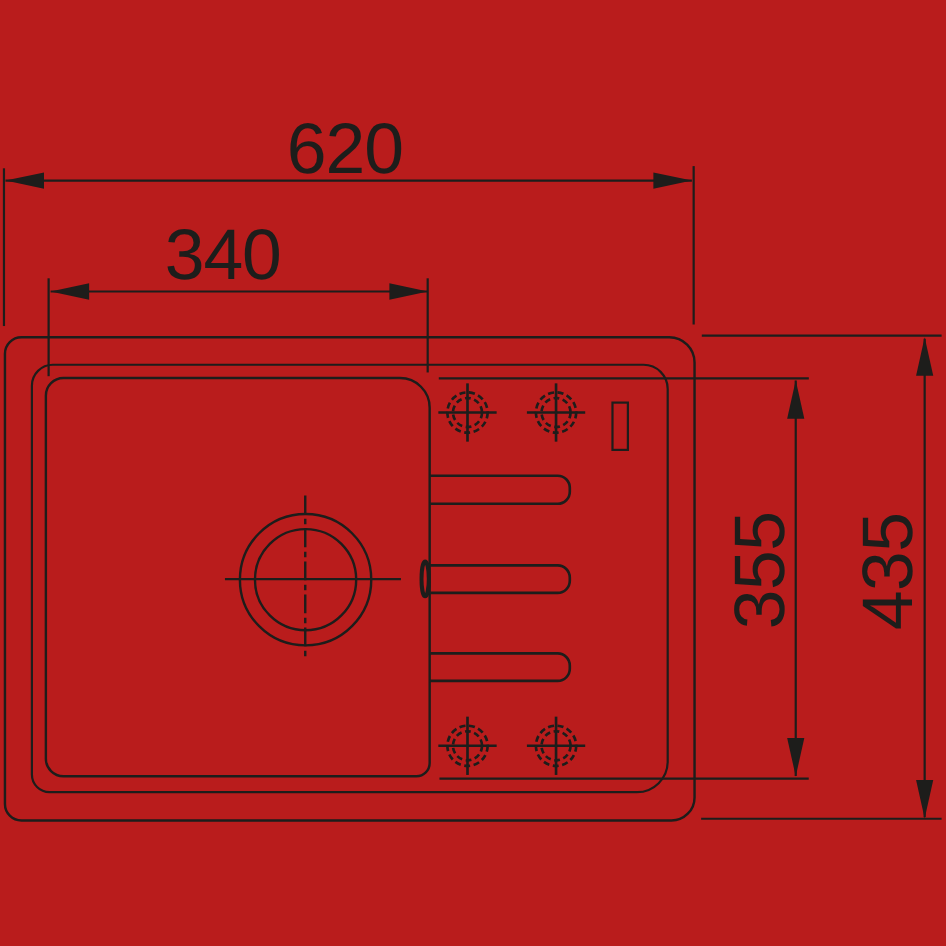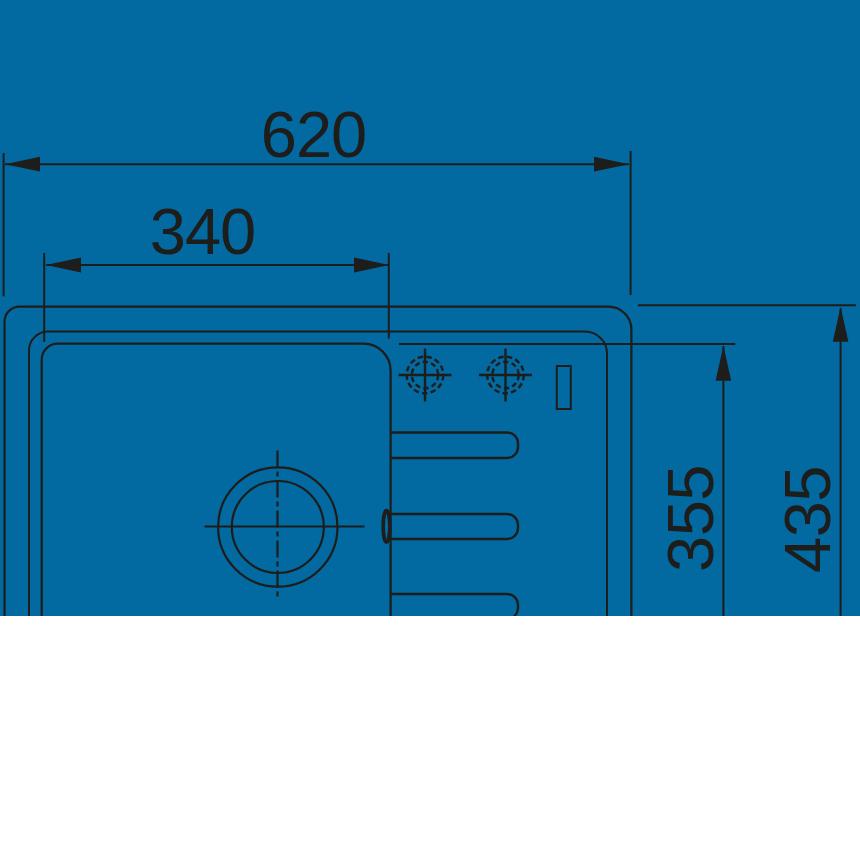--- a/index.html
+++ b/index.html
@@ -1,16 +1,16 @@
 <!DOCTYPE html>
 <html><head>
 <meta charset="utf-8">
 <style>
   html,body{margin:0;padding:0;background:#ffffff;}
-  .wrap{width:860px;height:616px;position:relative;background:#0369a1;}
+  .wrap{width:860px;height:860px;position:relative;background:#b91c1c;}
   text{font-family:"Liberation Sans",sans-serif;fill:#1d1d1b;}
 </style>
 </head>
 <body>
 
 <div class="wrap">
 <svg width="860" height="860" viewBox="0 0 860 860" xmlns="http://www.w3.org/2000/svg">
   <g fill="none" stroke="#1d1d1b" stroke-width="2.2">
 
     <path d="M19.5,306.6 H608.4 A23,23 0 0 1 631.4,329.6 V724.9 A21,21 0 0 1 610.4,745.9 H19.5 A15,15 0 0 1 4.5,730.9 V321.6 A15,15 0 0 1 19.5,306.6 Z"></path>

